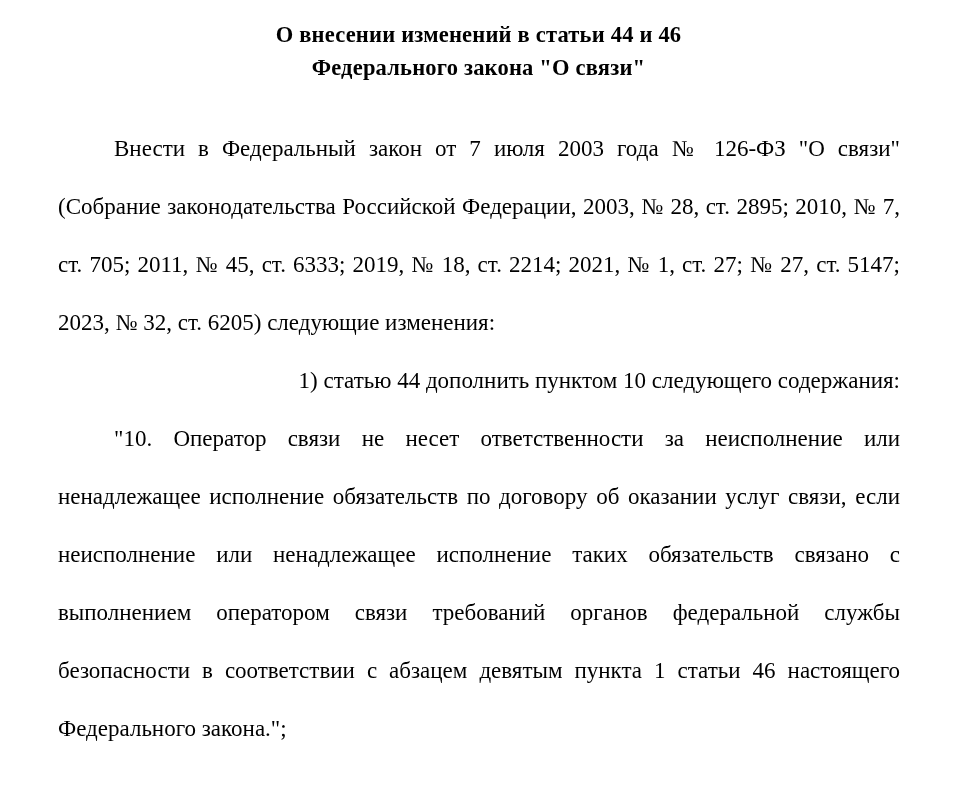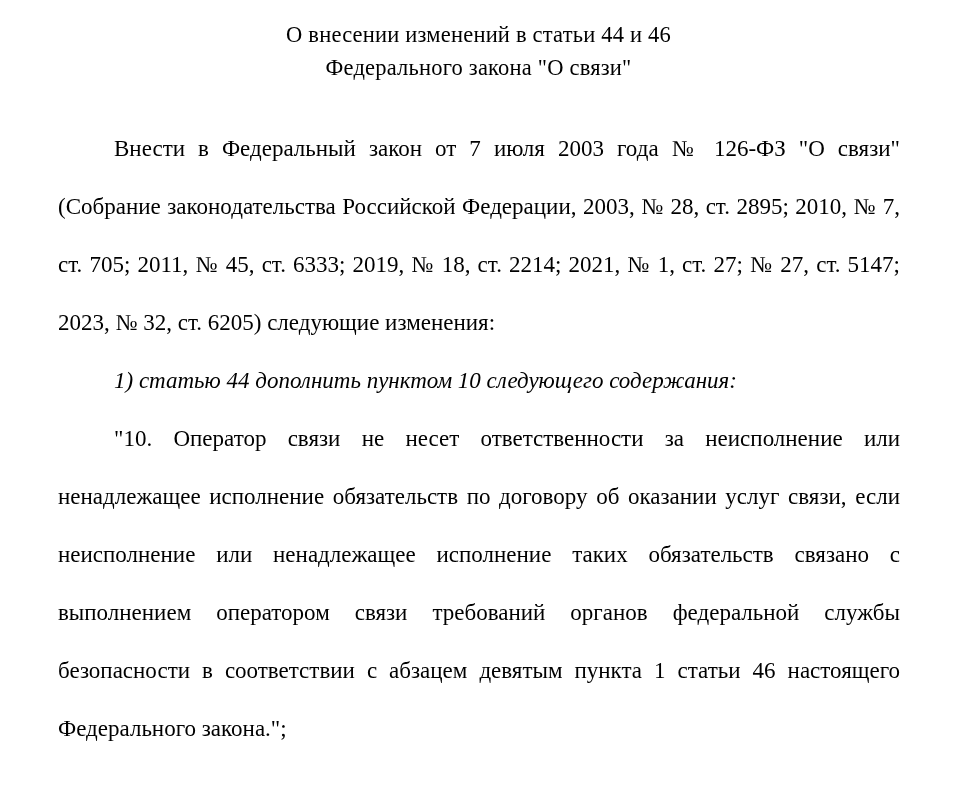--- a/index.html
+++ b/index.html
@@ -16,21 +16,21 @@
   }
   .page {
     width: 957px;
     height: 806px;
     box-sizing: border-box;
     padding: 10px 40px 0 40px;
     position: relative;
   }
   .doc-title {
     text-align: center;
-    font-weight: normal;
+    font-weight: bold;
     font-size: 22.5px;
     line-height: 33px;
     letter-spacing: 0.2px;
     margin: 8px 0 0 0;
   }
   .doc-title .title-line {
     display: block;
     white-space: nowrap;
   }
   .body-block {
@@ -42,22 +42,21 @@
     line-height: 58px;
     text-align: justify;
     text-indent: 56px;
     text-justify: inter-word;
     padding: 0 17px 0 18px;
   }
   p.para.first {
     margin-top: 0;
   }
   p.para.tight {
-    text-align: left;
-    font-style: italic;
+    text-align: right;
   }
   
 </style>
 </head>
 <body>
 
 <div class="page">
 
   <h1 class="doc-title">
     <span class="title-line">О внесении изменений в статьи 44 и 46</span>

